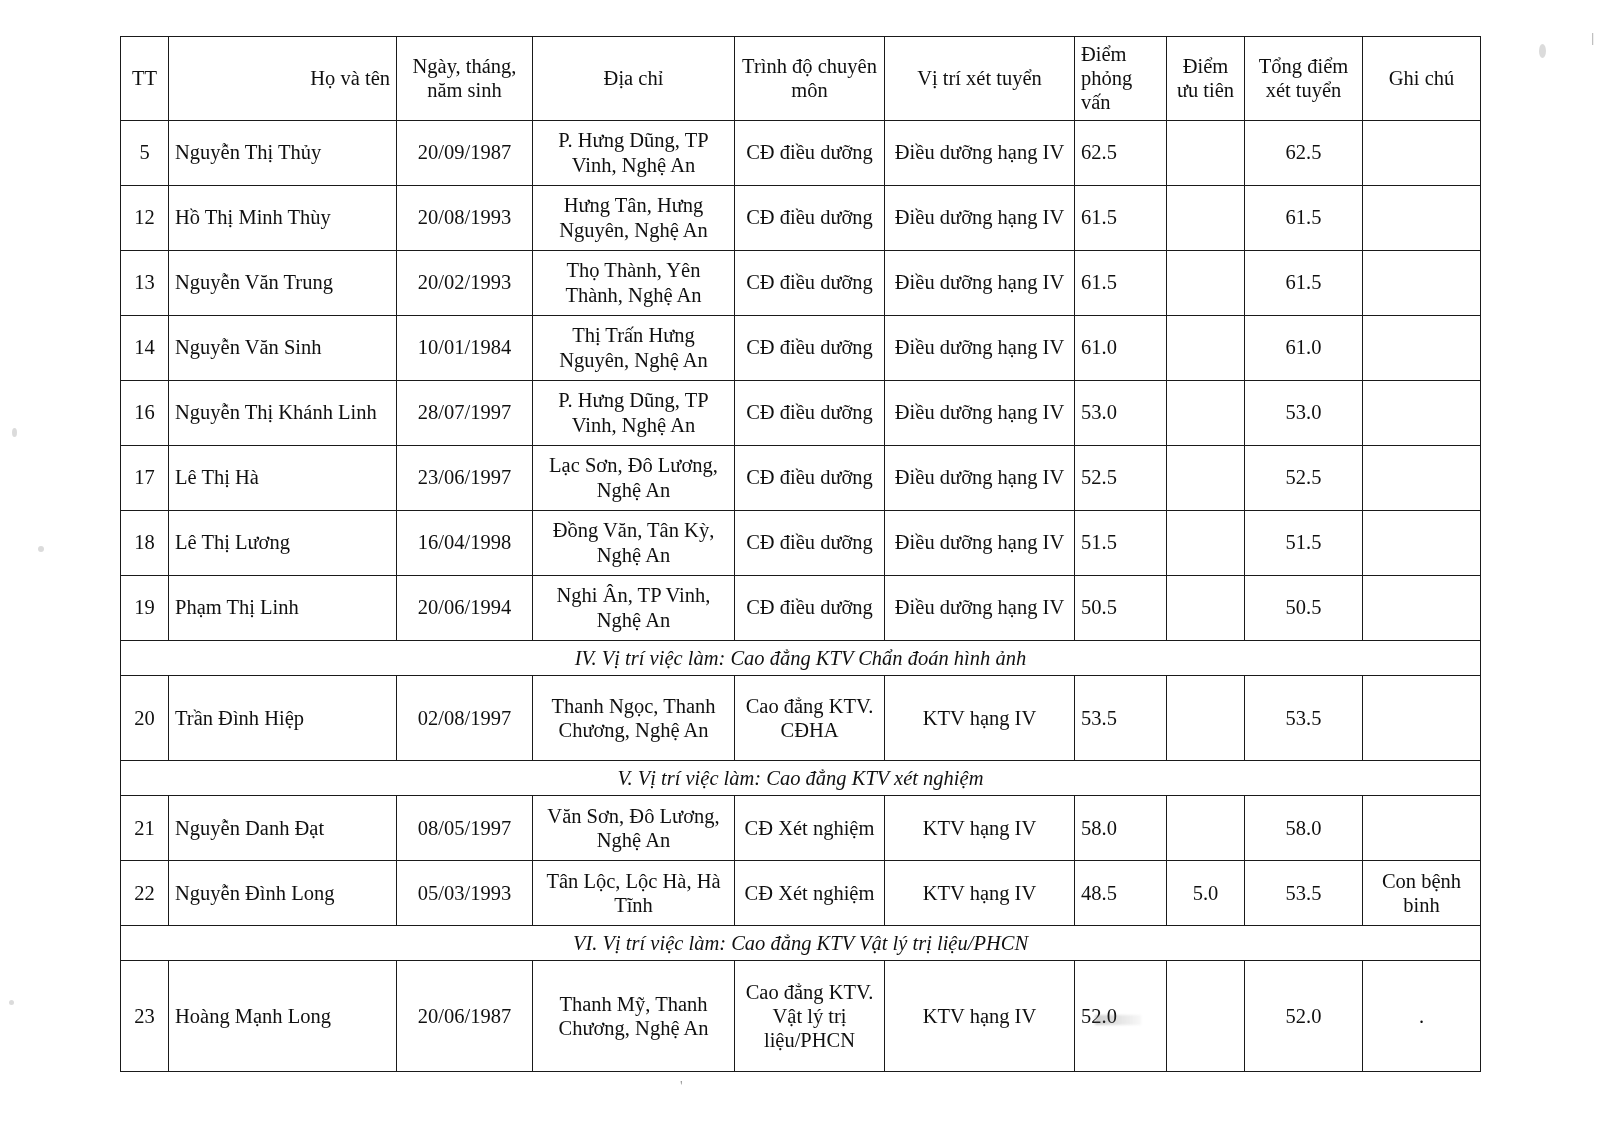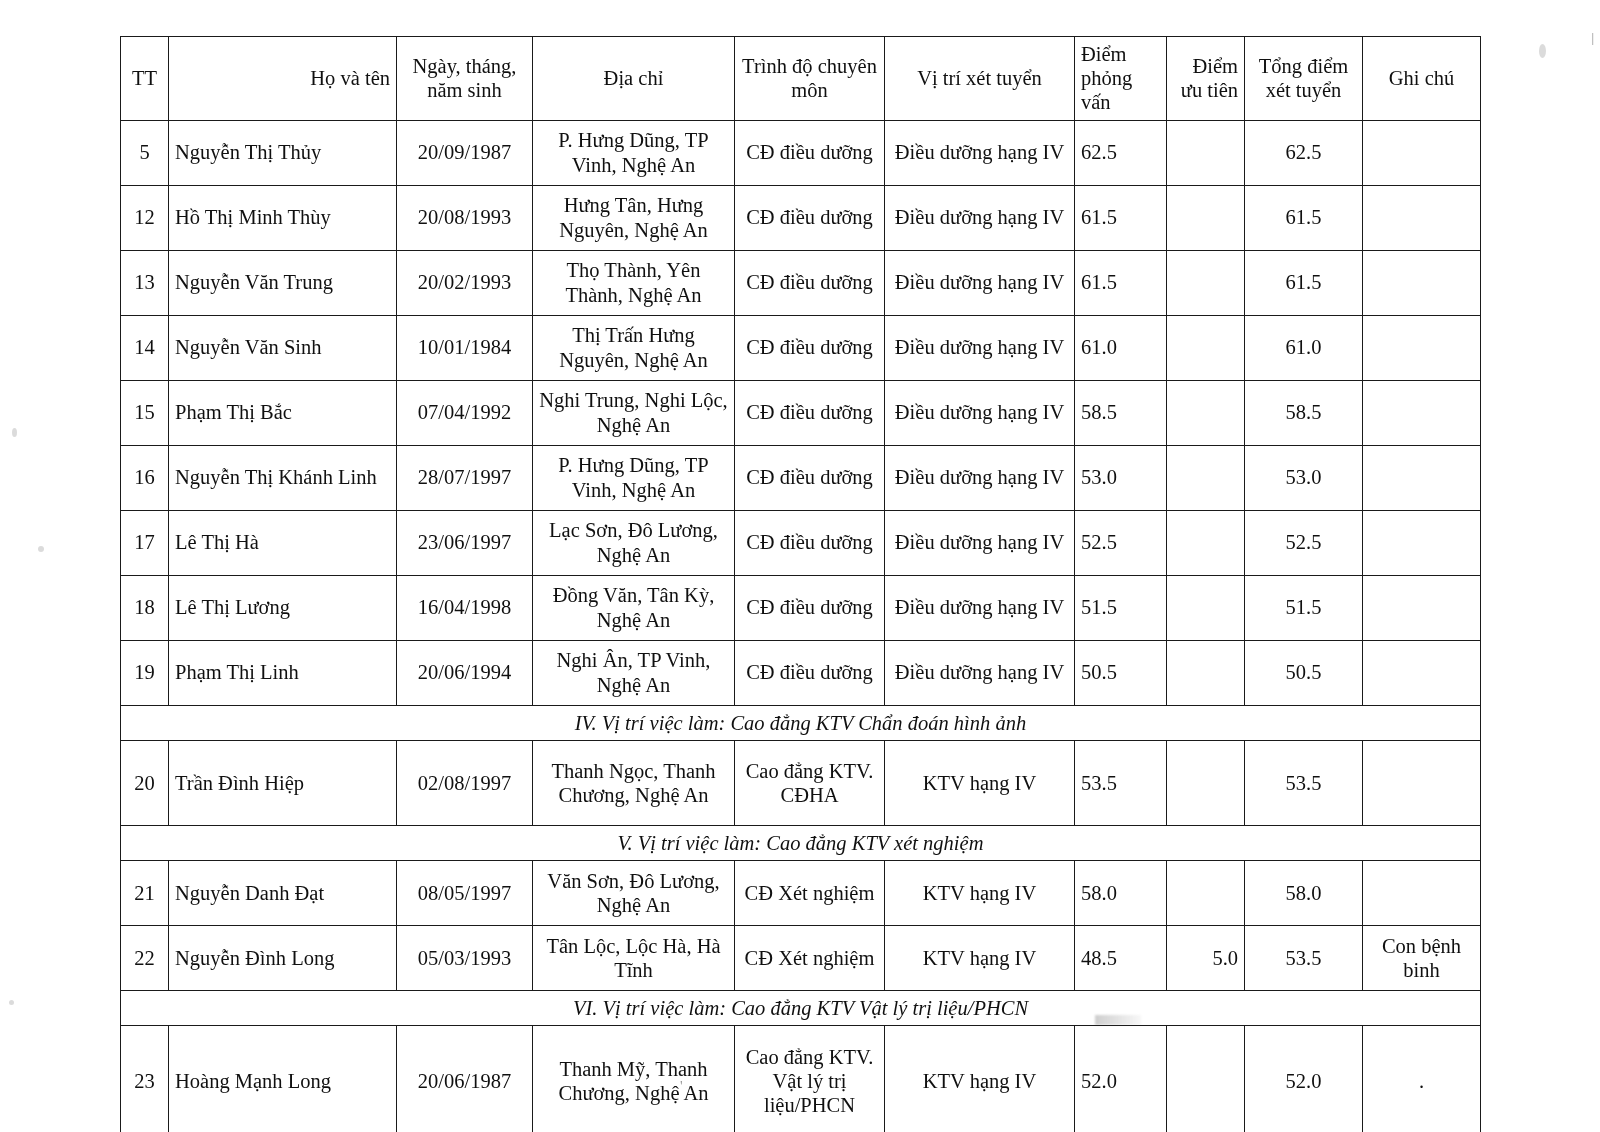--- a/index.html
+++ b/index.html
@@ -56,21 +56,21 @@
     line-height: 1.2;
     padding: 7px 4px;
   }
   .c-tt   { width: 48px;  text-align: center; }
   .c-name { width: 228px; text-align: left; padding-left: 8px; }
   .c-dob  { width: 136px; text-align: center; margin-left: 41px; }
   .c-addr { width: 202px; text-align: center; margin-top: 12px; }
   .c-prof { width: 150px; text-align: center; }
   .c-pos  { width: 190px; text-align: center; }
   .c-score{ width: 92px;  text-align: left; }
-  .c-prio { width: 78px;  text-align: right; }
+  .c-prio { width: 78px;  text-align: center; }
   .c-total{ width: 118px; text-align: center; font-weight: bold; }
   .c-note { width: 118px; text-align: center; }
 
   .section-row td {
     text-align: center;
     font-weight: bold;
     font-style: italic;
     font-size: 20.5px;
     padding: 7px 4px;
   }
@@ -186,32 +186,20 @@
           <td class="c-dob">10/01/1984</td>
           <td class="c-addr">Thị Trấn Hưng Nguyên, Nghệ An</td>
           <td class="c-prof">CĐ điều dưỡng</td>
           <td class="c-pos">Điều dưỡng hạng IV</td>
           <td class="c-score">61.0</td>
           <td class="c-prio"></td>
           <td class="c-total">61.0</td>
           <td class="c-note"></td>
         </tr>
 
-        <tr class="row-tall">
-          <td class="c-tt">15</td>
-          <td class="c-name">Phạm Thị Bắc</td>
-          <td class="c-dob">07/04/1992</td>
-          <td class="c-addr">Nghi Trung, Nghi Lộc, Nghệ An</td>
-          <td class="c-prof">CĐ điều dưỡng</td>
-          <td class="c-pos">Điều dưỡng hạng IV</td>
-          <td class="c-score">58.5</td>
-          <td class="c-prio"></td>
-          <td class="c-total">58.5</td>
-          <td class="c-note"></td>
-        </tr>
 
         <tr class="row-tall">
           <td class="c-tt">16</td>
           <td class="c-name">Nguyễn Thị Khánh Linh</td>
           <td class="c-dob">28/07/1997</td>
           <td class="c-addr">P. Hưng Dũng, TP Vinh, Nghệ An</td>
           <td class="c-prof">CĐ điều dưỡng</td>
           <td class="c-pos">Điều dưỡng hạng IV</td>
           <td class="c-score">53.0</td>
           <td class="c-prio"></td>

